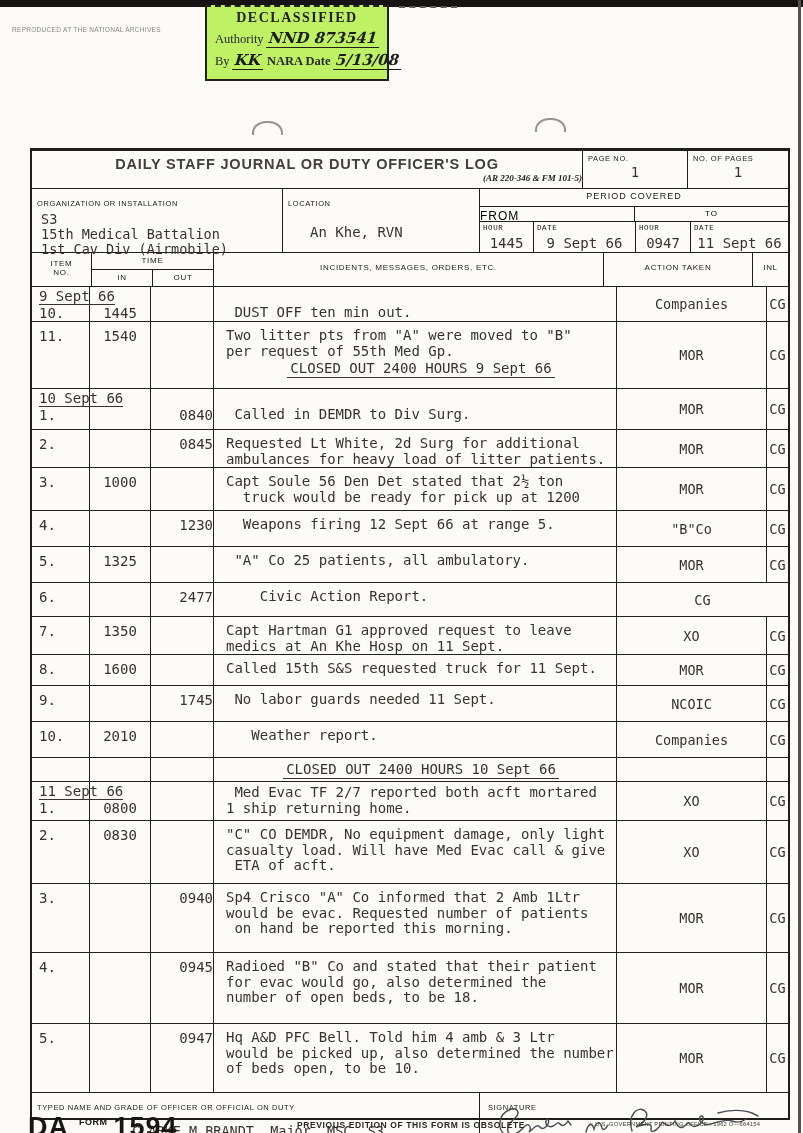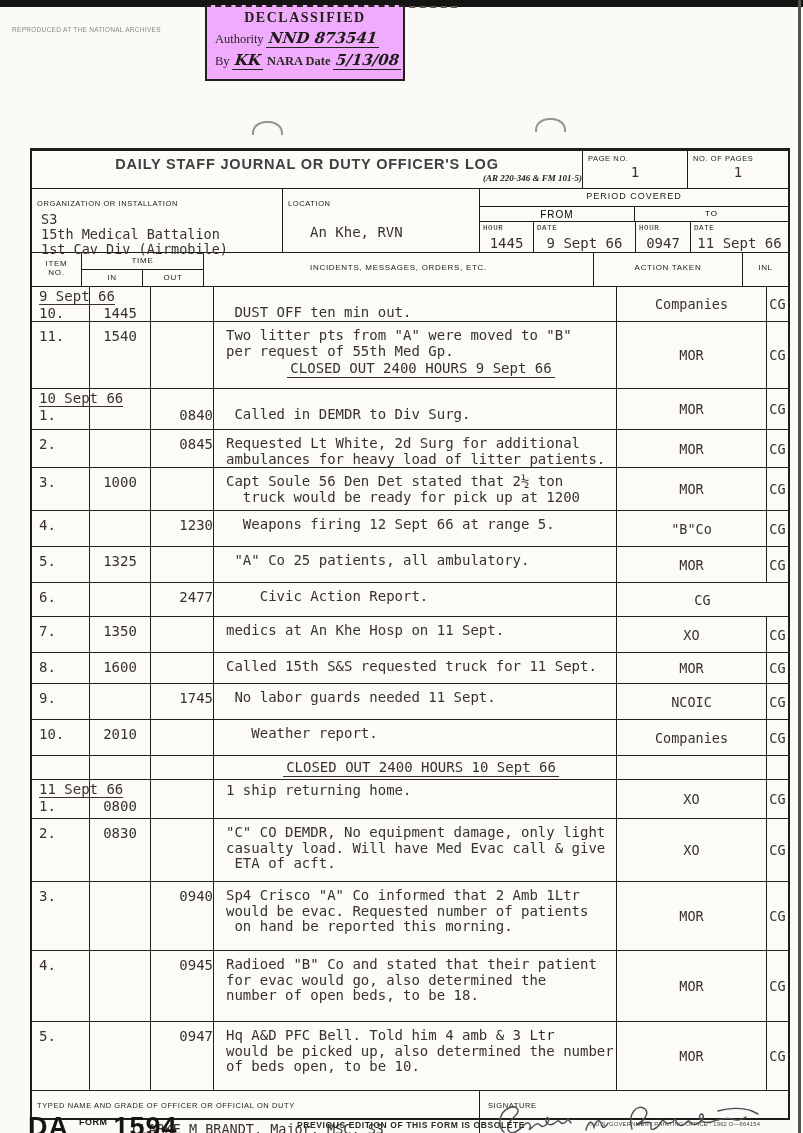--- a/index.html
+++ b/index.html
@@ -15,22 +15,22 @@
   .topbar{position:absolute;left:0;top:0;width:803px;height:7px;background:#161412;}
   .right-edge{position:absolute;top:0;right:2px;width:3px;height:1133px;background:#55524e;}
   .archives{position:absolute;left:12px;top:26px;font-size:6.5px;letter-spacing:.3px;color:#8a8780;}
   .arc{position:absolute;width:27px;height:12px;border:2px solid #97948d;border-bottom:none;
        border-radius:14px 14px 0 0/12px 12px 0 0;background:transparent;}
   .arc1{left:252px;top:121px;}
   .arc2{left:535px;top:118px;}
   .dash-seg{position:absolute;left:399px;top:6px;width:58px;border-top:2px dashed #5c5954;}
 
   
-  .stamp{position:absolute;left:205px;top:5px;width:200px;height:76px;box-sizing:border-box;
-         border:2.5px solid #23201c;border-top-style:dashed;background:#f0abfc;padding:3px 8px 0 8px;}
+  .stamp{position:absolute;left:205px;top:5px;width:184px;height:76px;box-sizing:border-box;
+         border:2.5px solid #23201c;border-top-style:dashed;background:#bef264;padding:3px 8px 0 8px;}
   .stamp-title{text-align:center;font-family:"Liberation Serif",serif;font-weight:bold;
                font-size:14px;letter-spacing:1.5px;color:#23201c;}
   .stamp-line{font-family:"Liberation Serif",serif;font-size:12.5px;color:#2a2archives724;margin-top:3px;color:#2a2724;white-space:nowrap;}
   .hand{display:inline-block;font-family:"DejaVu Serif",serif;font-style:italic;font-weight:bold;
         font-size:15px;transform:skewX(-6deg);color:#1d1b18;}
   .hu{border-bottom:1.8px solid #23201c;padding:0 3px 0 2px;}
 
   
   .form{position:absolute;left:30px;top:148px;width:760px;height:972px;box-sizing:border-box;
         border:2.5px solid #1f1d1a;border-top-width:3.5px;background:#fcfbf8;}
@@ -53,35 +53,35 @@
   
   .frow-org{height:64px;border-bottom:1.8px solid #1f1d1a;}
   .cell-org{width:251px;border-right:1.8px solid #1f1d1a;padding:3px 0 0 5px;}
   .org-lines{font-size:13.5px;line-height:15px;margin:2px 0 0 4px;white-space:pre;}
   .cell-loc{width:197px;border-right:1.8px solid #1f1d1a;padding:3px 0 0 5px;}
   .loc-val{font-size:14px;margin:14px 0 0 22px;}
   .cell-period{width:308px;display:flex;flex-direction:column;}
   .period-title{height:15px;border-bottom:1.6px solid #1f1d1a;text-align:center;
                 font-size:9px;letter-spacing:1px;color:#1b1a18;padding-top:2px;}
   .period-fromto{height:14px;border-bottom:1.6px solid #1f1d1a;display:flex;}
-  .pf{width:154px;border-right:1.8px solid #1f1d1a;text-align:center;font-size:10px;letter-spacing:1px;padding-top:2px;}
+  .pf{width:154px;border-right:1.8px solid #1f1d1a;text-align:left;font-size:12px;letter-spacing:1px;padding-top:2px;}
   .pt{flex:1;text-align:center;font-size:8px;letter-spacing:1px;padding-top:2px;}
   .period-cells{flex:1;display:flex;}
   .pc{position:relative;}
   .pc .lbl{position:absolute;left:3px;top:2px;font-family:Liberation Mono, monospace;}
   .pc .pcv{position:absolute;left:0;right:0;bottom:1px;text-align:center;font-size:14px;}
   .pc1{width:53px;border-right:1.6px solid #1f1d1a;}
   .pc2{width:101px;border-right:1.8px solid #1f1d1a;}
   .pc3{width:54px;border-right:1.6px solid #1f1d1a;}
   .pc4{flex:1;}
 
   
   .frow-colhead{height:34px;border-bottom:1.8px solid #1f1d1a;}
   .chl{font-size:8px;letter-spacing:.7px;color:#1b1a18;text-align:center;}
-  .ch-item{width:50px;border-right:1.6px solid #1f1d1a;padding-top:6px;}
+  .ch-item{width:60px;border-right:1.6px solid #1f1d1a;padding-top:6px;}
   .ch-time{width:122px;border-right:1.6px solid #1f1d1a;display:flex;flex-direction:column;}
   .ch-time-top{height:13px;border-bottom:1.4px solid #1f1d1a;padding-top:3px;}
   .ch-time-bot{flex:1;display:flex;}
   .ch-in{width:60px;border-right:1.4px solid #1f1d1a;padding-top:3px;}
   .ch-out{flex:1;padding-top:3px;}
   .ch-incident{width:390px;border-right:1.6px solid #1f1d1a;padding-top:10px;}
   .ch-action{width:149px;border-right:1.6px solid #1f1d1a;padding-top:10px;}
   .ch-inl{flex:1;padding-top:10px;}
 
   
@@ -299,20 +299,21 @@
           <div class="jcell c-incident">
             <div class="tline">    Civic Action Report.</div>
           </div>
           <div class="jcell c-inl">CG</div>
         </div>
         <div class="jrow" style="min-height: 35px;">
           <div class="jcell c-item">7.</div>
           <div class="jcell c-in">1350</div>
           <div class="jcell c-out"></div>
           <div class="jcell c-incident">
+            <div class="tline">Capt Hartman G1 approved request to leave</div>
             <div class="tline">medics at An Khe Hosp on 11 Sept.</div>
           </div>
           <div class="jcell c-action">XO</div>
           <div class="jcell c-inl">CG</div>
         </div>
         <div class="jrow" style="min-height: 30px;">
           <div class="jcell c-item">8.</div>
           <div class="jcell c-in">1600</div>
           <div class="jcell c-out"></div>
           <div class="jcell c-incident">
@@ -350,20 +351,21 @@
           </div>
           <div class="jcell c-action"></div>
           <div class="jcell c-inl"></div>
         </div>
         <div class="jrow has-date" style="min-height: 38px;">
           <span class="sect-date">11 Sept 66</span>
           <div class="jcell c-item">1.</div>
           <div class="jcell c-in">0800</div>
           <div class="jcell c-out"></div>
           <div class="jcell c-incident">
+            <div class="tline"> Med Evac TF 2/7 reported both acft mortared</div>
             <div class="tline">1 ship returning home.</div>
           </div>
           <div class="jcell c-action">XO</div>
           <div class="jcell c-inl">CG</div>
         </div>
         <div class="jrow" style="min-height: 62px;">
           <div class="jcell c-item">2.</div>
           <div class="jcell c-in">0830</div>
           <div class="jcell c-out"></div>
           <div class="jcell c-incident">

